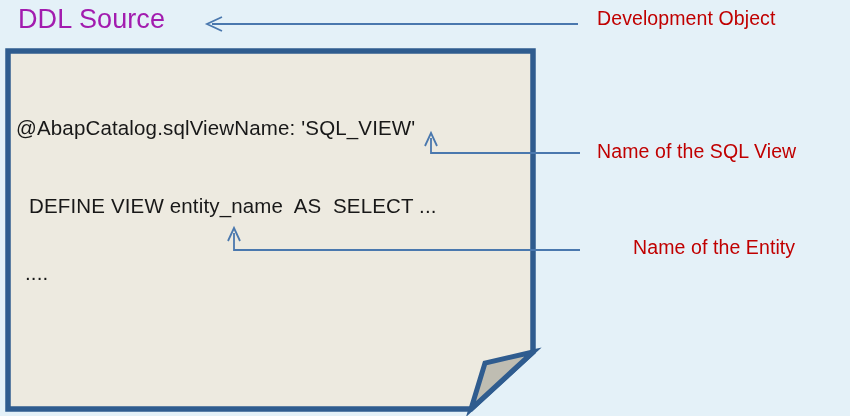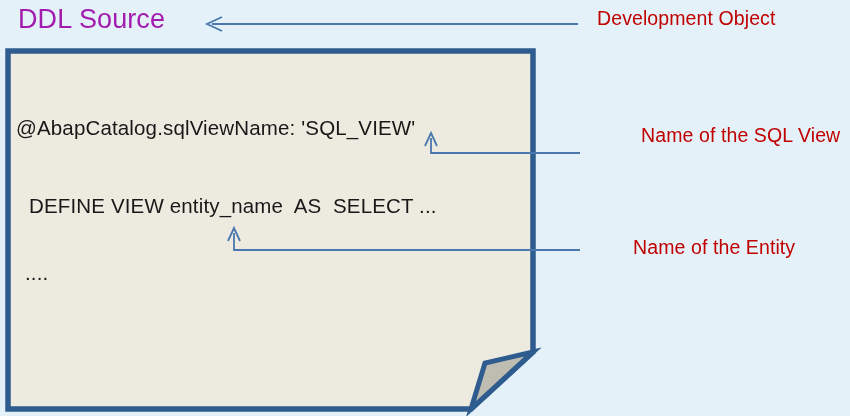--- a/index.html
+++ b/index.html
@@ -45,21 +45,21 @@
   }
   #code-line-0 { left: 16px; top: 100px; margin-top: 18px; }
   #code-line-1 { left: 29px; top: 196px; }
   #code-line-2 { left: 25px; top: 263px; }
   .callout {
     font-size: 19.5px;
     color: #c00000;
     letter-spacing: 0.1px;
   }
   #callout-0 { left: 597px; top: 9px; }
-  #callout-1 { left: 597px; top: 126px; margin-left: 44px; }
+  #callout-1 { left: 597px; top: 142px; }
   #callout-2 { left: 597px; top: 238px; margin-left: 36px; }
 </style>
 </head>
 <body>
 
 <div id="canvas">
 
   <svg id="vector-layer" viewBox="0 0 850 416">
 
     <g>

